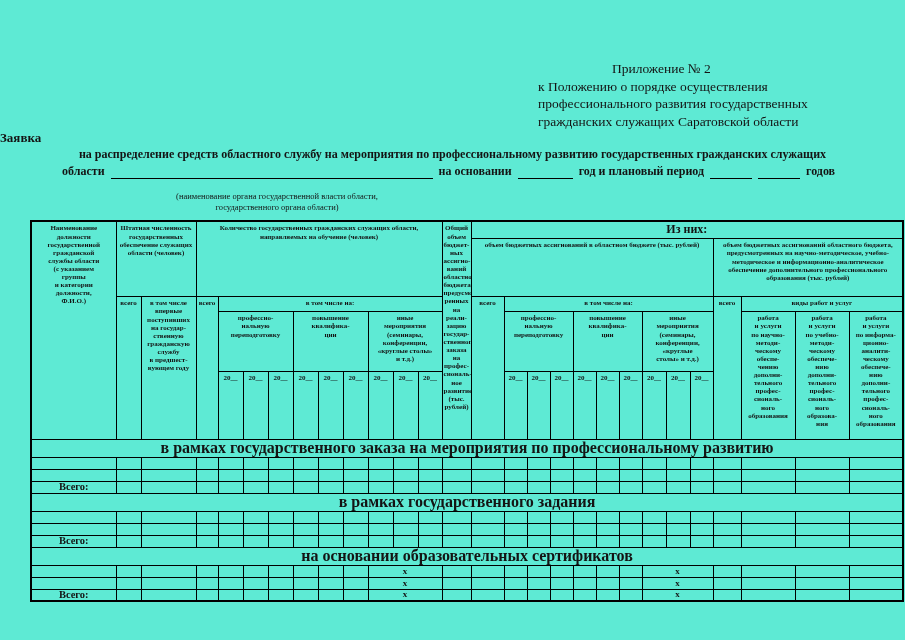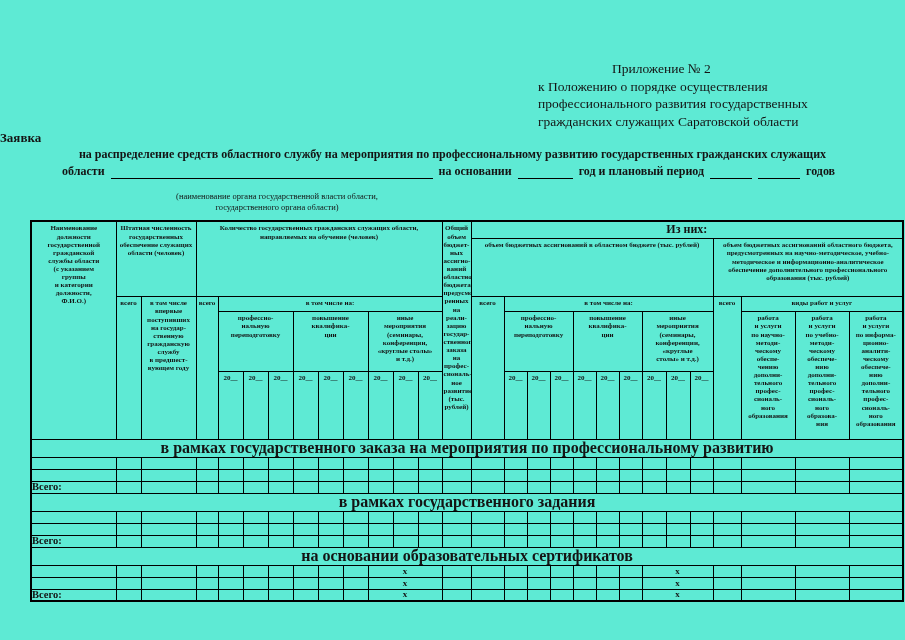--- a/index.html
+++ b/index.html
@@ -55,21 +55,21 @@
   tr.hr2 { height:58px; }
   tr.hr3 { height:15px; }
   tr.hr4 { height:60px; }
   tr.hr5 { height:68px; }
 
   tbody td { height:12px; font-size:9px; }
   tr.band td {
     height:13px; text-align:center; font-weight:bold; font-size:16px;
     line-height:1.05; padding:0 2px;margin-left:16px;
   }
-  td.lbl { text-align:left; font-weight:bold; font-size:10.5px; line-height:1.0; }
+  td.lbl { text-align:center; font-weight:bold; font-size:10.5px; line-height:1.0; }
   td.x { text-align:center; font-weight:bold; font-size:9px; line-height:1.0; }
 </style>
 </head>
 <body>
 
 <div class="page">
 
   <div class="appendix">
     <div class="l1">Приложение № 2</div>
     <div>к Положению о порядке осуществления</div>

